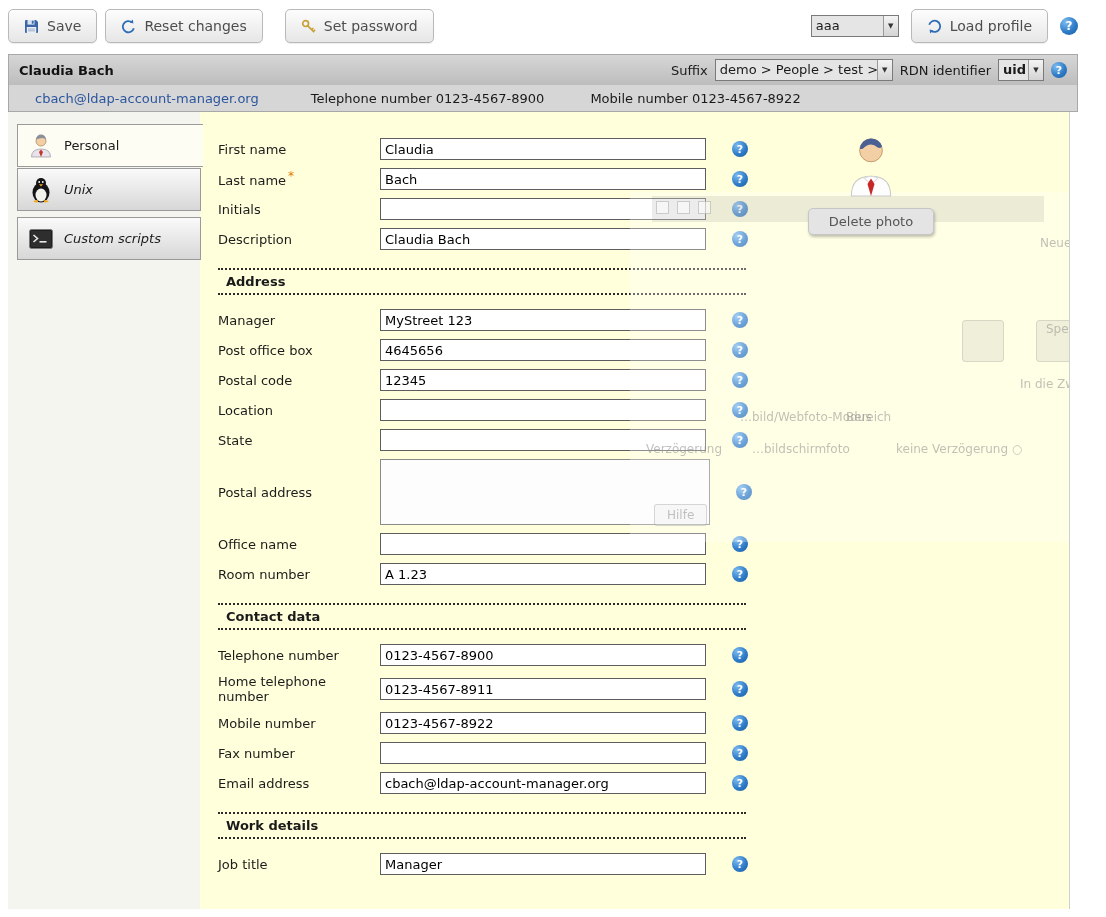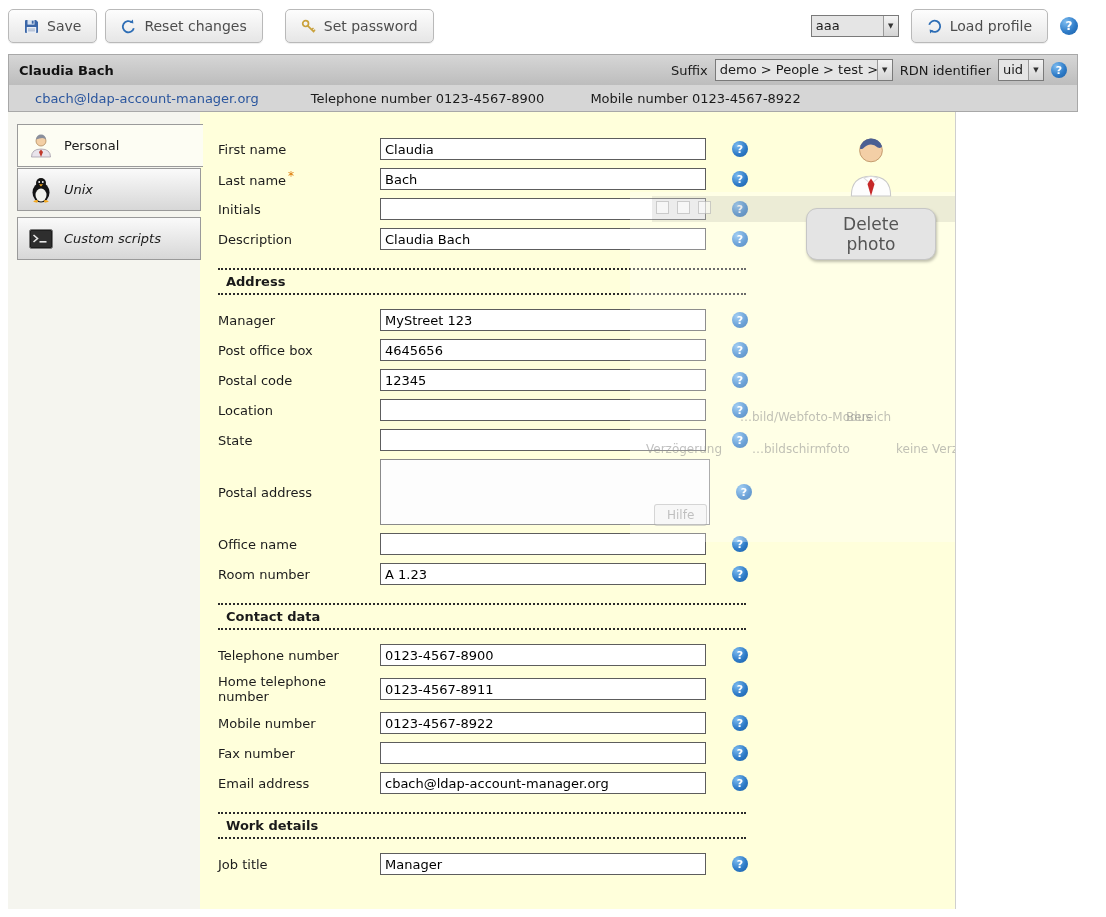--- a/index.html
+++ b/index.html
@@ -30,21 +30,21 @@
   .header { width:1070px; margin-left:8px; border:1px solid #a8a8a8; }
   .header-row1 { height:30px; display:flex; align-items:center; padding:0 10px;
     background:linear-gradient(#d6d6d6,#bdbdbd); }
   .title { font-weight:bold; color:#111; }
   .header-right { margin-left:auto; display:flex; align-items:center; gap:7px; }
   .header-row2 { height:26px; display:flex; align-items:center; background:#d6d6d6; padding-left:26px; }
   .header-row2 a.email { color:#2b569e; text-decoration:none; }
   .hr2-tel { margin-left:52px; } .hr2-mob { margin-left:46px; }
 
   
-  .main { width:948px; margin-left:8px; height:797px; display:flex; position:relative;
+  .main { width:1062px; margin-left:8px; height:797px; display:flex; position:relative;
     background:#ffffdb; border-right:1px solid #cfcfcf; overflow:hidden;justify-content:space-between; }
   .sidebar { width:192px; flex:0 0 auto; background:#f5f5ef; padding:12px 0 0 9px; }
   .tab { width:184px; height:43px; display:flex; align-items:center; gap:10px; padding-left:10px;
     border:1px solid #9a9a9a; background:linear-gradient(#fafafa,#d7d7d7); cursor:pointer; }
   .tab + .tab { margin-top:1px;font-style:italic; }
   .tab:nth-child(3) { margin-top:6px; }
   .tab.active { background:#fdfdf3; border-right:none; width:186px; }
   .tab-icon { width:26px; display:inline-flex; justify-content:center; }
 
   .content { flex:1; position:relative; padding:26px 0 0 18px; }
@@ -57,21 +57,21 @@
     padding:1px 4px; font-family:inherit; font-size:13px; color:#000; }
   .form-row textarea { width:330px; height:66px; border:1px solid #8a8a8a; background:#fdfdfd;
     font-family:inherit; font-size:13px; resize:none; }
   .form-row .help { margin-left:26px; }
   .section-header { width:528px; margin:18px 0 14px 0; border-top:2px dotted #2b2b2b;
     border-bottom:2px dotted #2b2b2b; padding:4px 0 4px 8px; font-weight:bold; }
 
   
   .photo-block { position:absolute; left:606px; top:25px; width:130px; text-align:center; z-index:5; }
   .del-btn { margin-top:8px; padding:5px 20px; background:#e4e4e4; border:1px solid #c6c6c6;
-    border-radius:11px; color:#555; font-size:17px; font-family:inherit; cursor:pointer;
+    border-radius:5px; color:#555; font-size:13px; font-family:inherit; cursor:pointer;
     box-shadow:1px 2px 3px rgba(0,0,0,.25); }
 
   
   .ghost { position:absolute; left:430px; top:80px; width:448px; height:350px;
     background:rgba(255,255,255,.30); z-index:2; pointer-events:none; }
   .ghost-bar { position:absolute; left:22px; top:4px; width:392px; height:26px; background:rgba(95,95,95,.12); }
   .gsq { width:13px; height:13px; background:rgba(255,255,255,.55); border:1px solid rgba(120,120,120,.35);
     display:inline-block; margin:5px 4px; }
   .ghost-sq { position:absolute; width:42px; height:42px; background:rgba(130,130,130,.12);
     border:1px solid rgba(140,140,140,.25); border-radius:4px; }
@@ -137,21 +137,21 @@
 <div class="header">
   <div class="header-row1">
     <span class="title">Claudia Bach</span>
     <div class="header-right">
       <span>Suffix</span>
       <div class="sel" style="width:178px;">
         <span class="sel-text">demo &gt; People &gt; test &gt; de</span>
         <span class="sel-arrow">▼</span>
       </div>
       <span>RDN identifier</span>
-      <div class="sel" style="width:46px;">
+      <div class="sel" style="width:46px;font-weight:bold;">
         <span class="sel-text">uid</span>
         <span class="sel-arrow">▼</span>
       </div>
       <span class="help">?</span>
     </div>
   </div>
   <div class="header-row2">
     <a class="email" href="#">cbach@ldap-account-manager.org</a>
     <span class="hr2-tel">Telephone number 0123-4567-8900</span>
     <span class="hr2-mob">Mobile number 0123-4567-8922</span>

